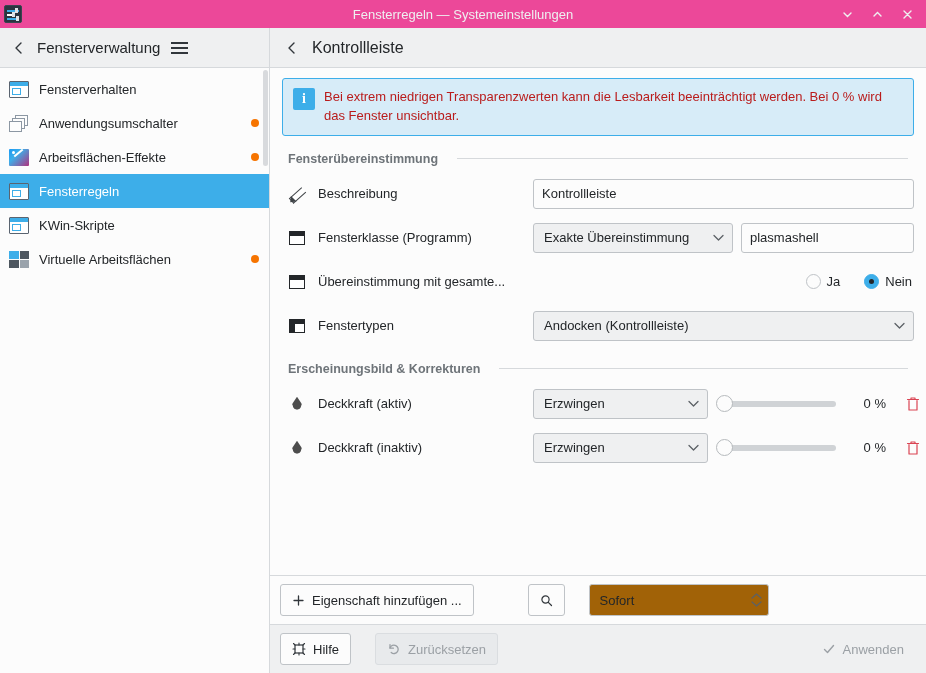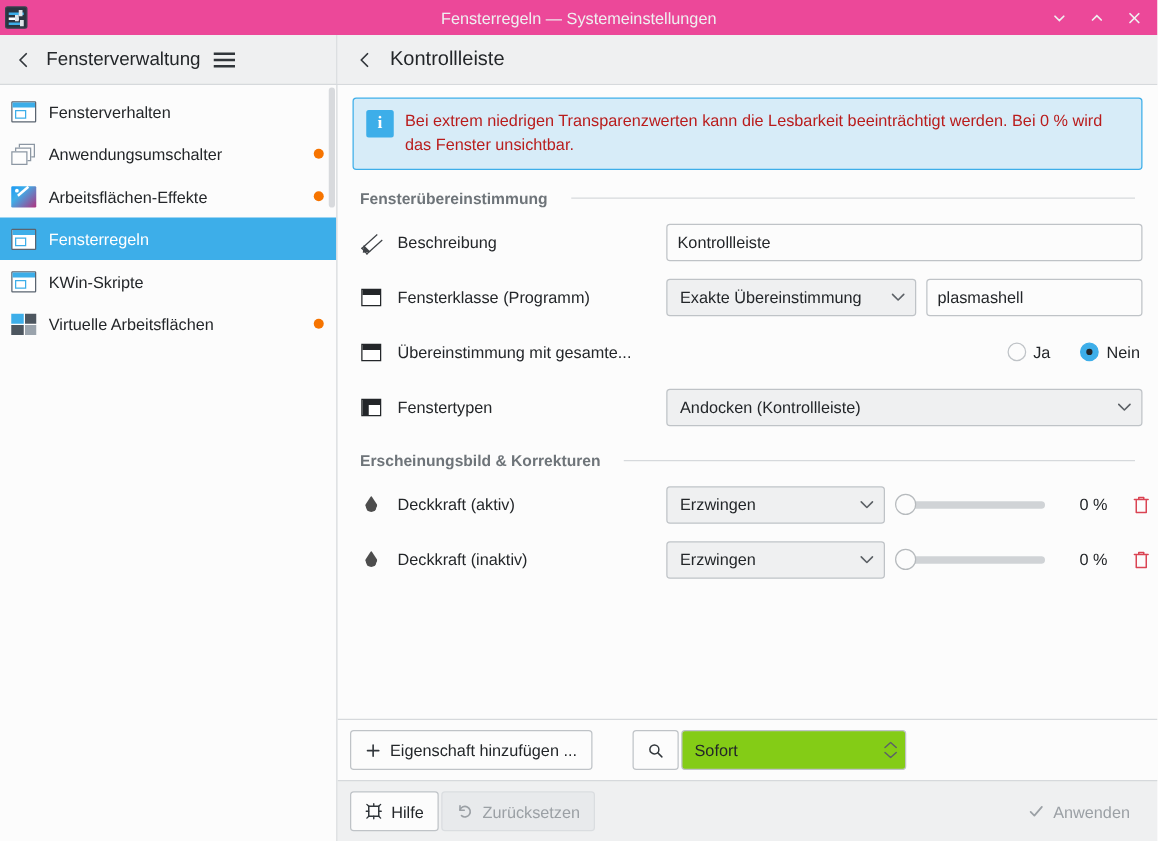--- a/index.html
+++ b/index.html
@@ -136,28 +136,28 @@
   .rlabel { font-size: 13px; color: #232629; }
 
   .slider { width: 120px; flex: none; height: 20px; position: relative; display: flex; align-items: center; }
   .slider .track { position: absolute; left: 6px; right: 0; height: 6px; background: #d0d3d6; border-radius: 3px; }
   .slider .handle { position: absolute; left: 0; width: 17px; height: 17px; border-radius: 50%;
     background: #fcfcfc; border: 1px solid #b6babd; }
   .pct { width: 42px; flex: none; text-align: right; font-size: 13px; color: #232629; }
   .trash { width: 18px; height: 18px; flex: none; margin-left: 10px; }
 
   
-  .bottom-bar { flex: none; display: flex; align-items: center; gap: 2px; padding: 8px 10px;
+  .bottom-bar { flex: none; display: flex; align-items: center; gap: 24px; padding: 8px 10px;
     border-top: 1px solid #d6d9dc; background: #fcfcfc; }
   .bottom-bar.last { background: #eff0f1; }
   .btn { height: 32px; border: 1px solid #bfc3c7; border-radius: 3px; background: #fcfcfc;
     display: inline-flex; align-items: center; gap: 7px; padding: 0 11px; font-size: 13px; color: #232629; white-space: nowrap; }
   .btn.disabled { color: #9ba0a5; background: #e8eaec; border-color: #dadde0; }
   .btn.ghost { border-color: transparent; background: transparent; align-items: center; }
-  .spin { height: 32px; border: 1px solid #bfc3c7; border-radius: 3px; background: #84cc16;
+  .spin { height: 32px; border: 1px solid #bfc3c7; border-radius: 3px; background: #a16207;
     display: flex; align-items: center; justify-content: space-between; padding: 0 6px 0 10px;
     font-size: 13px; color: #232629; width: 180px; flex: none; }
   .spin-arrows { display: flex; flex-direction: column; gap: 2px; }
   .push-right { margin-left: auto; }
 </style>
 </head>
 <body>
 
 <div class="window">
 

